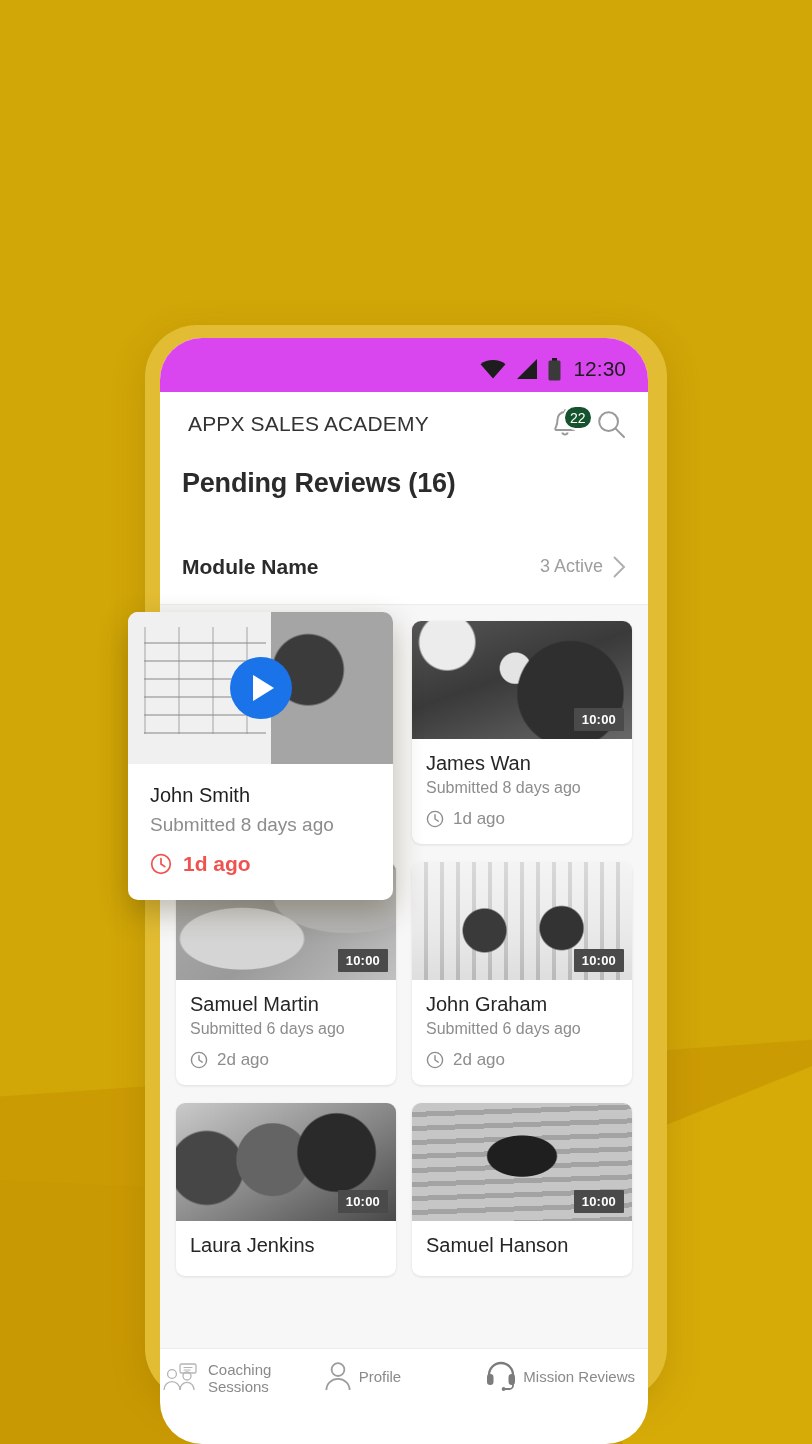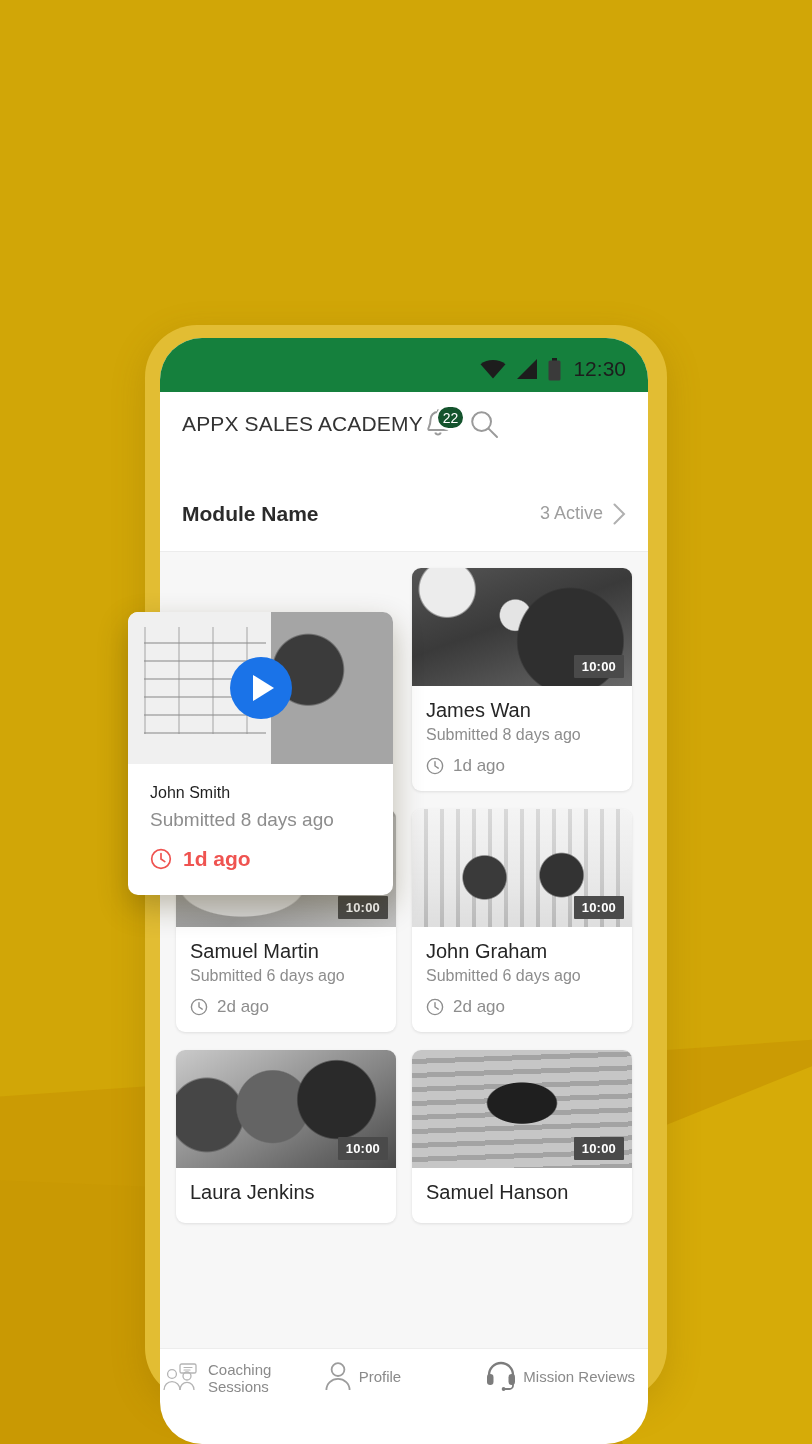--- a/index.html
+++ b/index.html
@@ -96,39 +96,41 @@
   }
 
   
   .status-bar {
     height: 54px;
     display: flex;
     align-items: center;
     justify-content: flex-end;
     padding: 8px 22px 0 0;
     gap: 9px;
-    background: #15803d;
+    background: #d946ef;
   }
   .status-icons { display: flex; align-items: center; gap: 9px; }
   .status-time {
     font-size: 21px;
     color: #1d1d1d;
     font-weight: 400;
     margin-left: 3px;
   }
 
   
   .app-header {
     background: #ffffff;
     padding: 8px 22px 0 22px;
   }
   .header-top {
     display: flex;
     align-items: center;
+    justify-content: space-between;
     height: 48px;
+    margin-left: 6px;
   }
   .brand-title {
     font-size: 21px;
     color: #333333;
     letter-spacing: 0.15px;
   }
   .header-actions {
     display: flex;
     align-items: center;
     gap: 16px;
@@ -314,21 +316,21 @@
   }
   .play-btn .tri {
     width: 0; height: 0;
     border-left: 21px solid #ffffff;
     border-top: 13px solid transparent;
     border-bottom: 13px solid transparent;
     margin-left: 6px;
   }
   .featured .card-body { padding: 20px 22px 24px 22px; }
   .featured .card-name {
-    font-size: 16px;
+    font-size: 20px;
     color: #1f1f1f;
     margin-bottom: 7px;
   }
   .featured .card-sub {
     font-size: 19px;
     color: #8d8d8d;
     margin-bottom: 16px;
   }
   .featured .card-due {
     font-size: 21px;
@@ -419,20 +421,21 @@
             <div class="badge">22</div>
           </div>
           <span>
             <svg width="30" height="30" viewBox="0 0 30 30">
               <circle cx="12.6" cy="12.6" r="9.4" fill="none" stroke="#9a9a9a" stroke-width="2"></circle>
               <path d="M19.6 19.6 28 28" stroke="#9a9a9a" stroke-width="2" stroke-linecap="round"></path>
             </svg>
           </span>
         </div>
       </div>
+      <div class="page-heading">Pending Reviews (16)</div>
     </div>
 
     <div class="module-row">
       <div class="module-name">Module Name</div>
       <div class="module-right">
         <span class="module-active">3 Active</span>
         <span>
           <svg width="13" height="22" viewBox="0 0 13 22">
             <path d="M1.5 1.5 11 11l-9.5 9.5" fill="none" stroke="#b0b0b0" stroke-width="2" stroke-linecap="round"></path>
           </svg>

